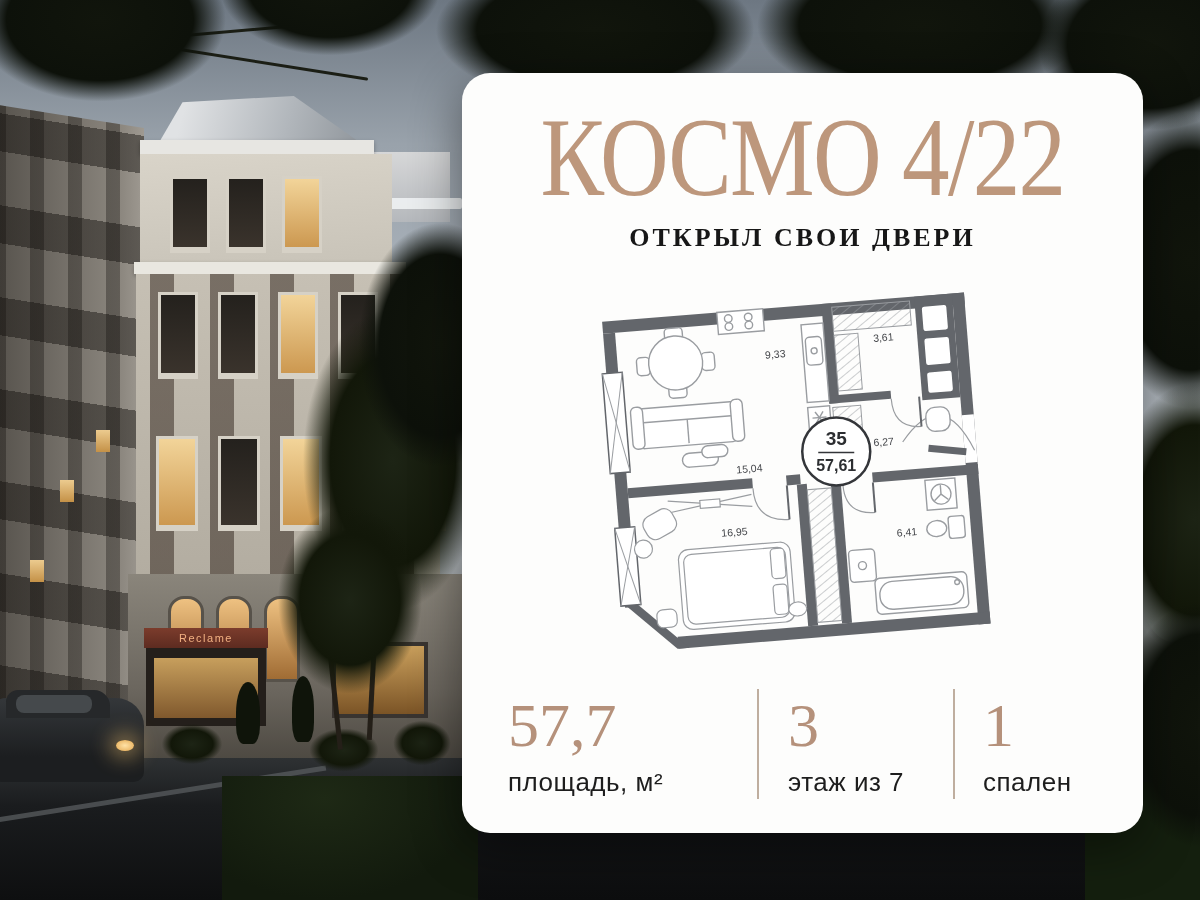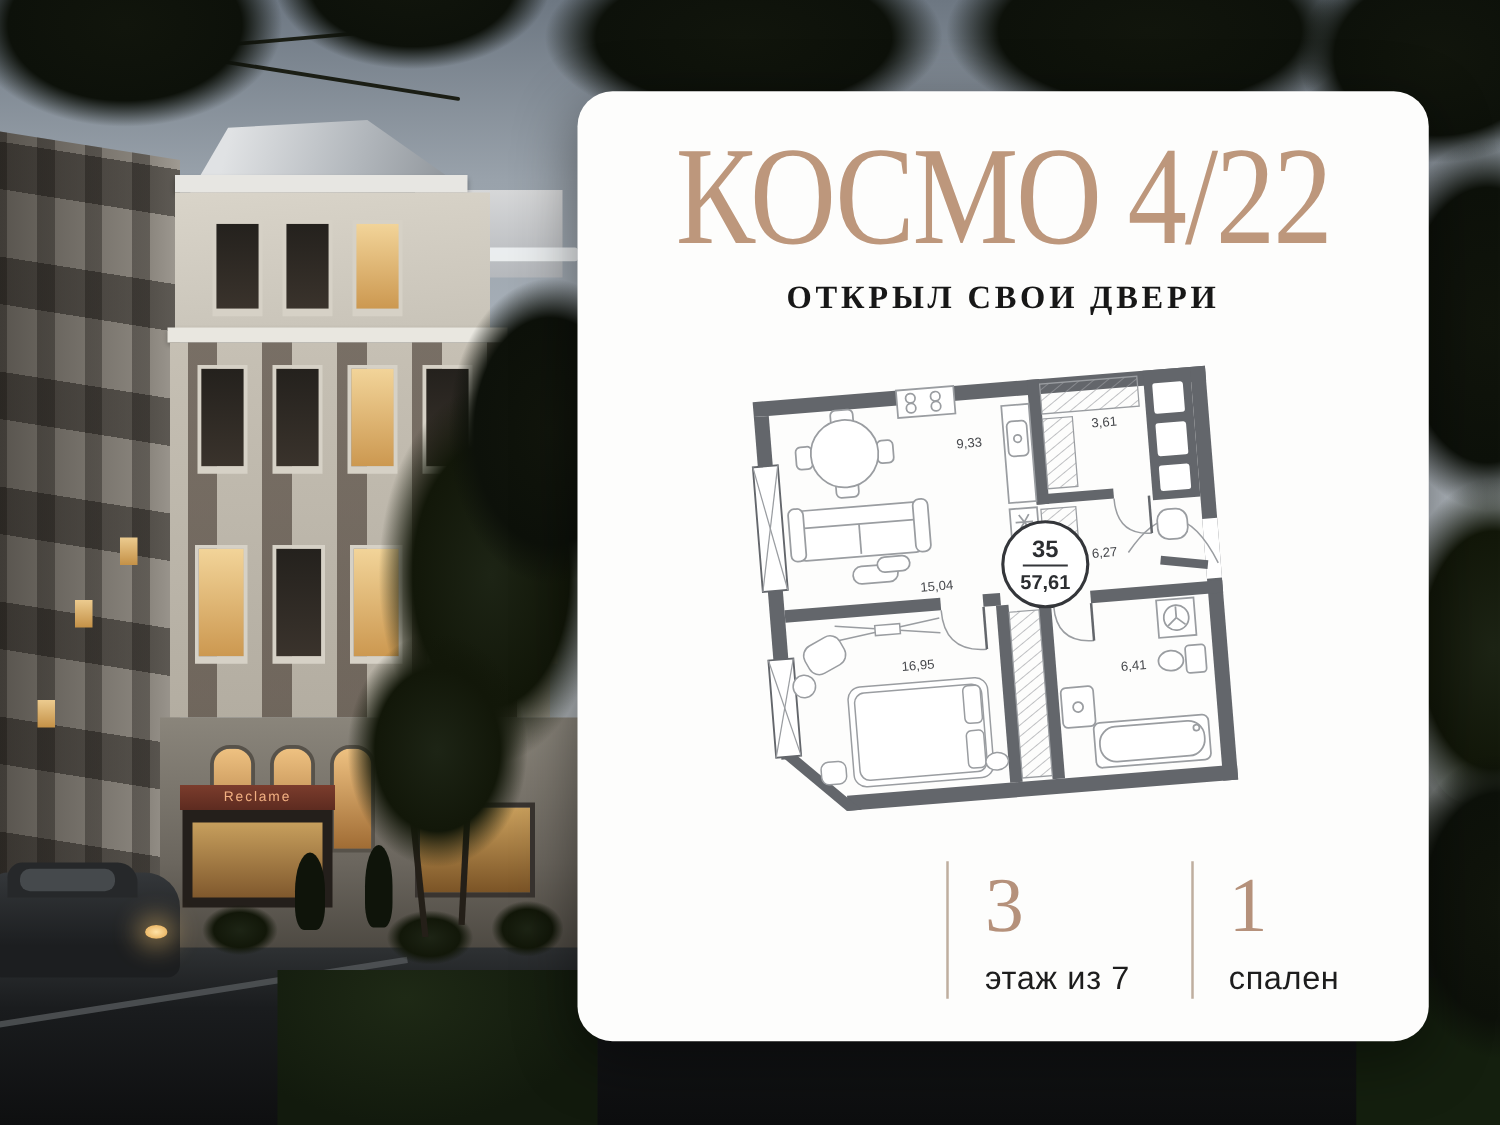--- a/index.html
+++ b/index.html
@@ -307,20 +307,24 @@
       <g transform="rotate(4.6 258 176)">
         <circle cx="258" cy="176" r="34" fill="#ffffff" stroke="#34363a" stroke-width="2.5"></circle>
         <line x1="240" y1="177" x2="276" y2="177" stroke="#34363a" stroke-width="1.5"></line>
         <text class="badge-num" x="258" y="170" text-anchor="middle" font-size="19">35</text>
         <text class="badge-num" x="258" y="196" text-anchor="middle" font-size="16">57,61</text>
       </g>
     </svg>
   </div>
 
   <div class="abs stats">
+    <div class="stat" style="left:46px;">
+      <div class="stat-num">57,7</div>
+      <div class="stat-label">площадь, м²</div>
+    </div>
     <div class="vdiv" style="left:295px;"></div>
     <div class="stat" style="left:326px;">
       <div class="stat-num">3</div>
       <div class="stat-label">этаж из 7</div>
     </div>
     <div class="vdiv" style="left:491px;"></div>
     <div class="stat" style="left:521px;">
       <div class="stat-num">1</div>
       <div class="stat-label">спален</div>
     </div>

